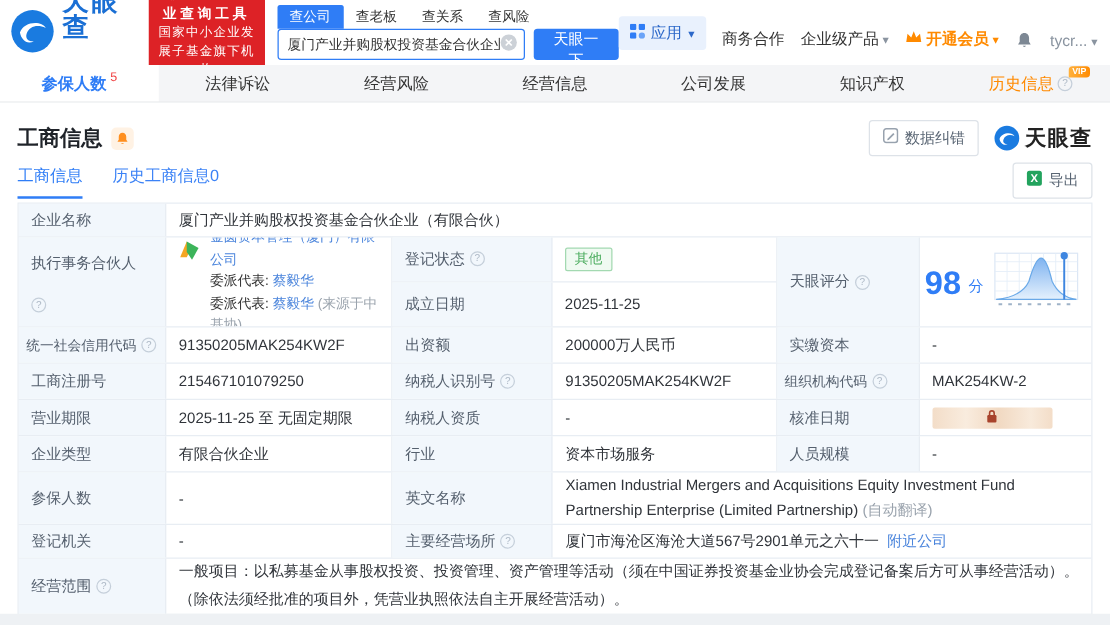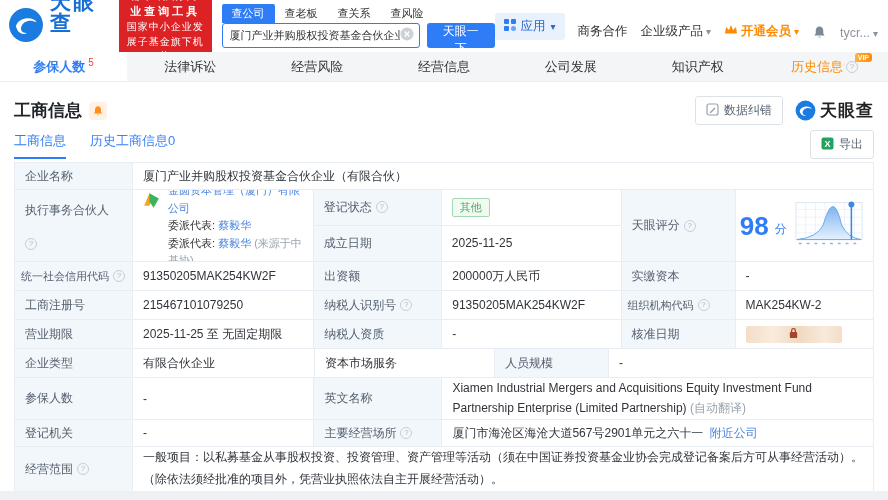--- a/index.html
+++ b/index.html
@@ -36,21 +36,21 @@
   .tab.on { background:#fff; color:#2f7df6; font-weight:bold; }
   .tab .cnt { color:#f04142; font-size:10px; margin-left:3px; position:relative; top:-4px; font-weight:normal; }
   .tab.hist { color:#ff8a00; }
   .vipbadge { position:absolute; top:1px; right:16px; background:linear-gradient(90deg,#ffb13d,#ff8a00); color:#fff; font-size:7px; font-weight:bold; padding:1px 3px; border-radius:3px 3px 3px 0; }
 
   
   .sec-title { position:absolute; left:14px; top:99px; display:flex; align-items:center; gap:7px; }
   .sec-title .t { font-size:17px; font-weight:bold; color:#1f2329; }
   .bellwrap { width:18px; height:18px; border-radius:4px; background:#fff2e4; display:flex; align-items:center; justify-content:center; }
   .hd-right { position:absolute; right:14px; top:96px; display:flex; align-items:center; gap:12px; }
-  .btn-line { border:1px solid #dde2e8; background:#fff; border-radius:3px; padding:5px 10px; display:flex; align-items:center; gap:5px; color:#596573; font-size:12px; cursor:pointer; }
+  .btn-line { border:1px solid #dde2e8; background:#fff; border-radius:3px; padding:5px 10px; display:flex; gap:5px; color:#596573; font-size:12px; cursor:pointer; }
   .wm { display:flex; align-items:center; gap:4px; }
   .wm .t { font-size:17px; font-weight:bold; color:#222; letter-spacing:1px; }
   .exp-row { position:absolute; right:14px; top:130px; }
   .subtabs { position:absolute; left:14px; top:132px; display:flex; gap:24px; font-size:13px; }
   .subtab { color:#3b82f6; cursor:pointer; padding-bottom:7px; }
   .subtab.on { color:#2f7df6; border-bottom:2px solid #2f7df6; }
 
   
   .tbl { position:absolute; left:14px; top:162px; width:860px; border:1px solid #e8edf3; background:#fff; }
   .row { display:flex; border-bottom:1px solid #e8edf3; align-items:stretch; }
@@ -331,20 +331,21 @@
               <rect x="2" y="5.5" width="8" height="6.5" rx="1" fill="#a8432c"></rect>
               <path d="M4 5.5 V3.8 a2 2 0 0 1 4 0 V5.5" fill="none" stroke="#a8432c" stroke-width="1.4"></path>
             </svg></span>
       </span>
     </div>
   </div>
 
   <div class="row h29">
     <div class="cell lab w1">企业类型</div>
     <div class="cell val w2">有限合伙企业</div>
+    <div class="cell lab w3">行业</div>
     <div class="cell val w4">资本市场服务</div>
     <div class="cell lab w5">人员规模</div>
     <div class="cell val w6 lastc">-</div>
   </div>
 
   <div class="row h42">
     <div class="cell lab w1">参保人数</div>
     <div class="cell val w2">-</div>
     <div class="cell lab w3">英文名称</div>
     <div class="cell val sp46 lastc" style="padding:0">

